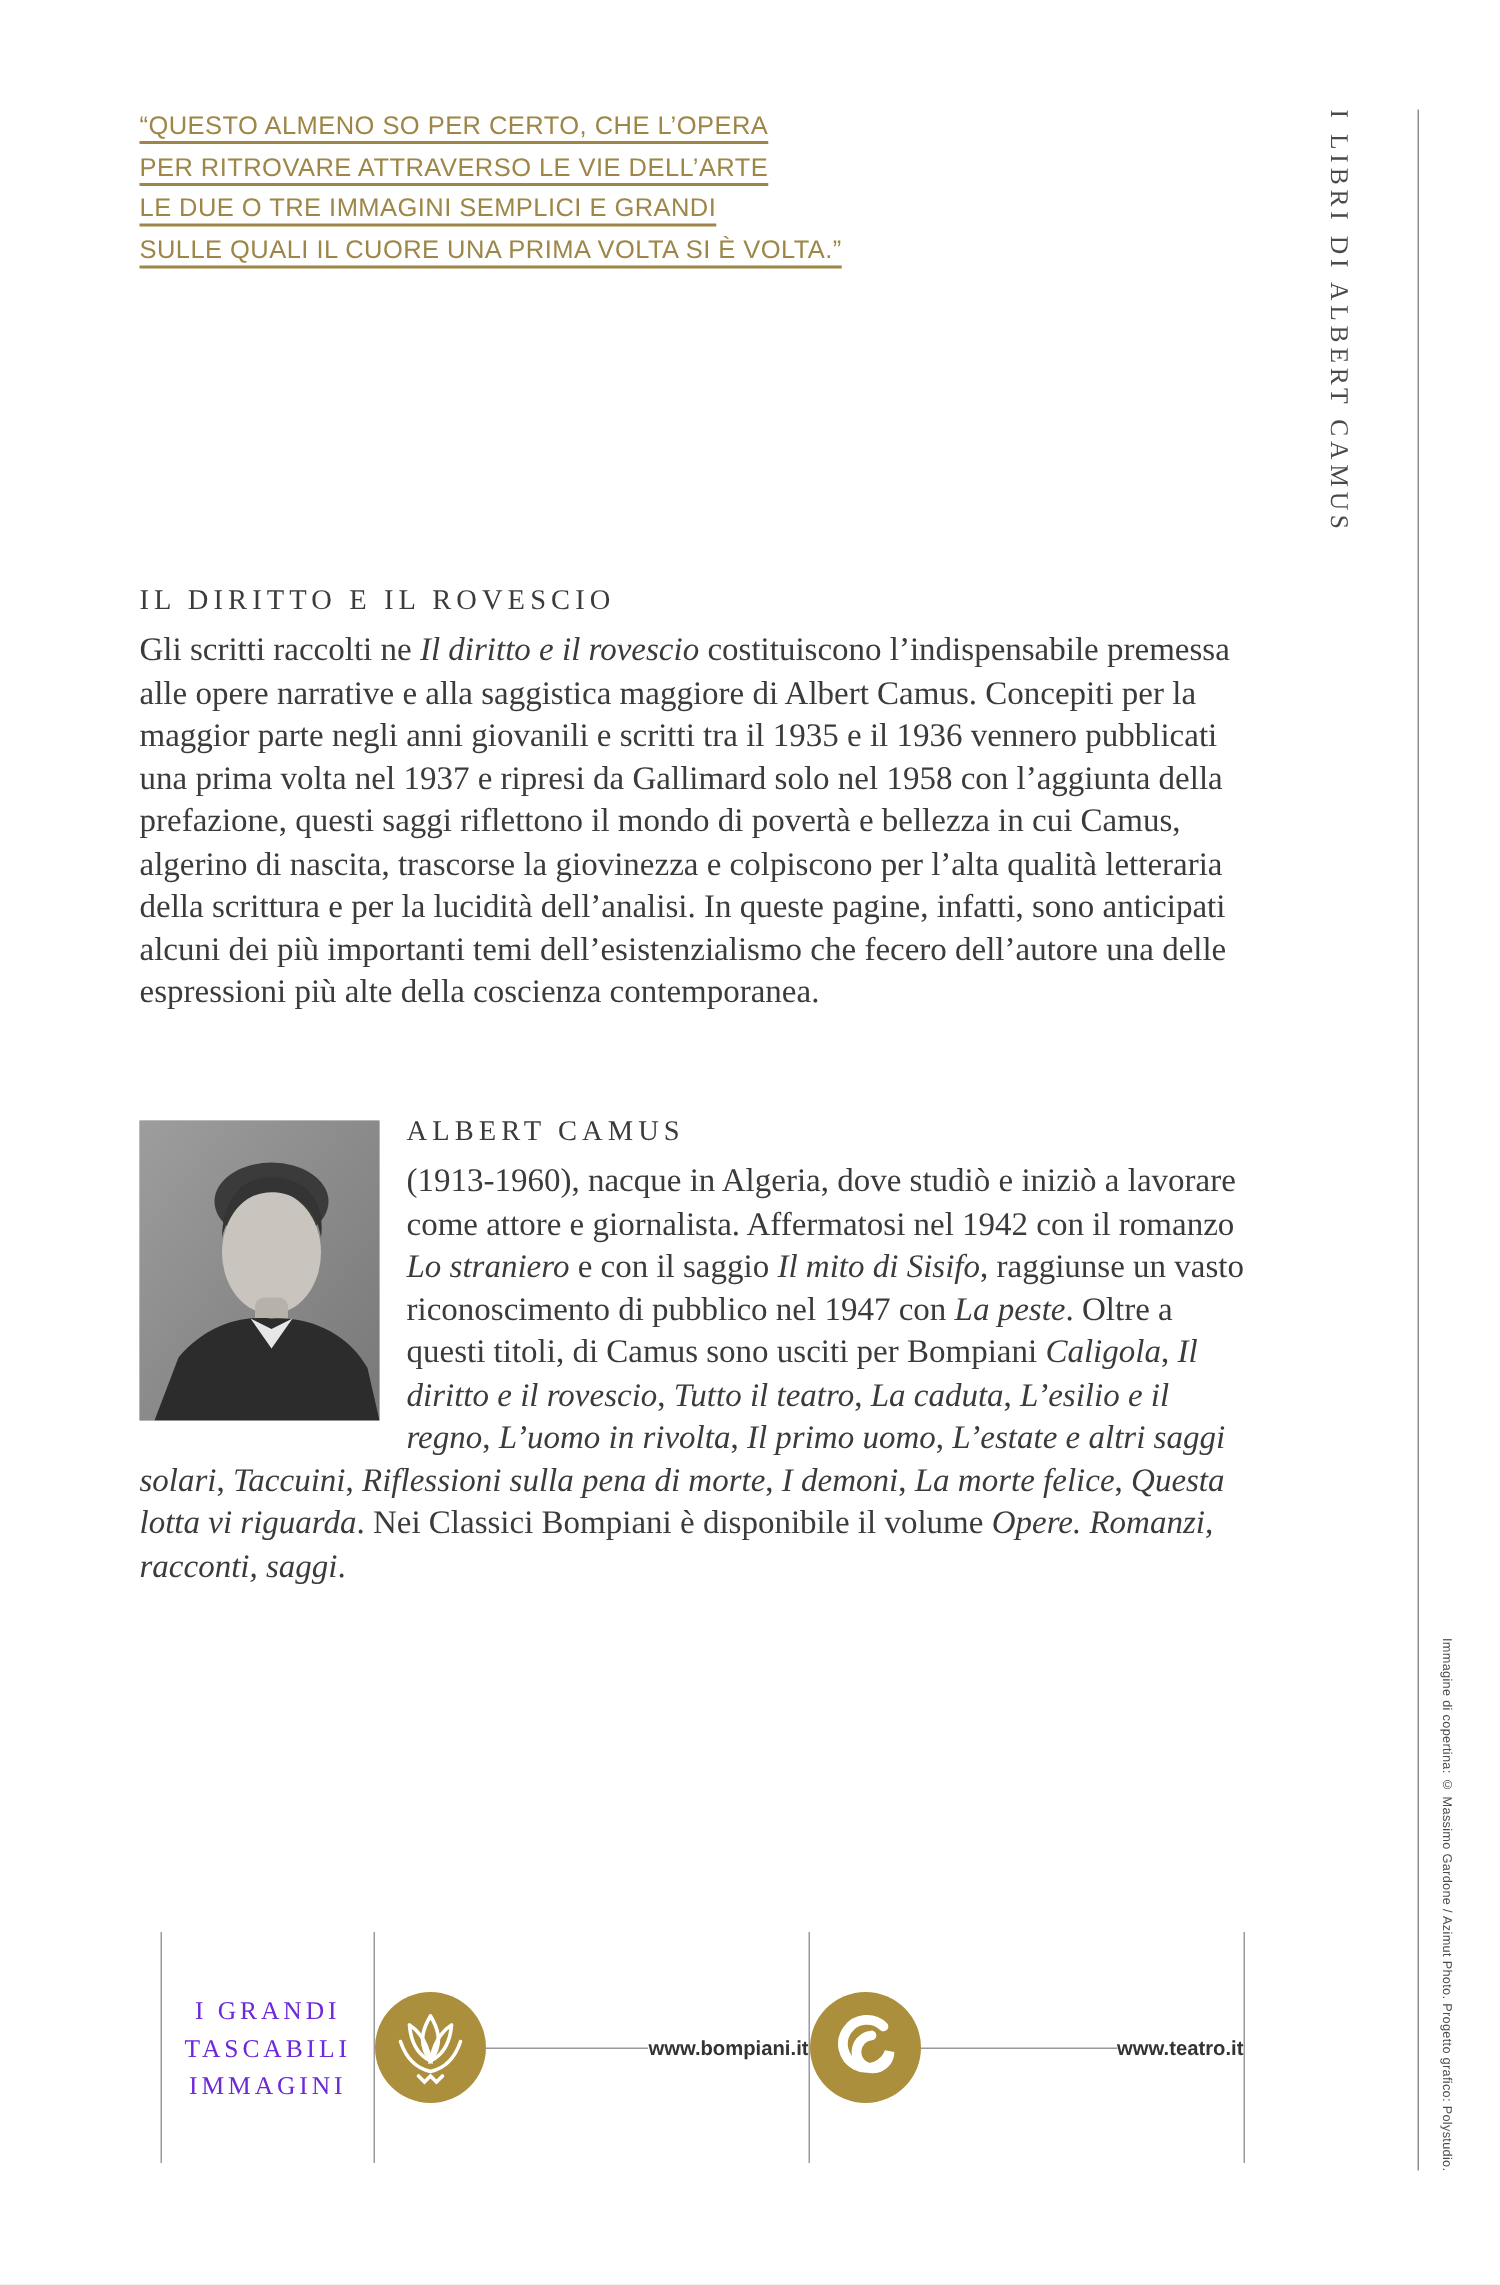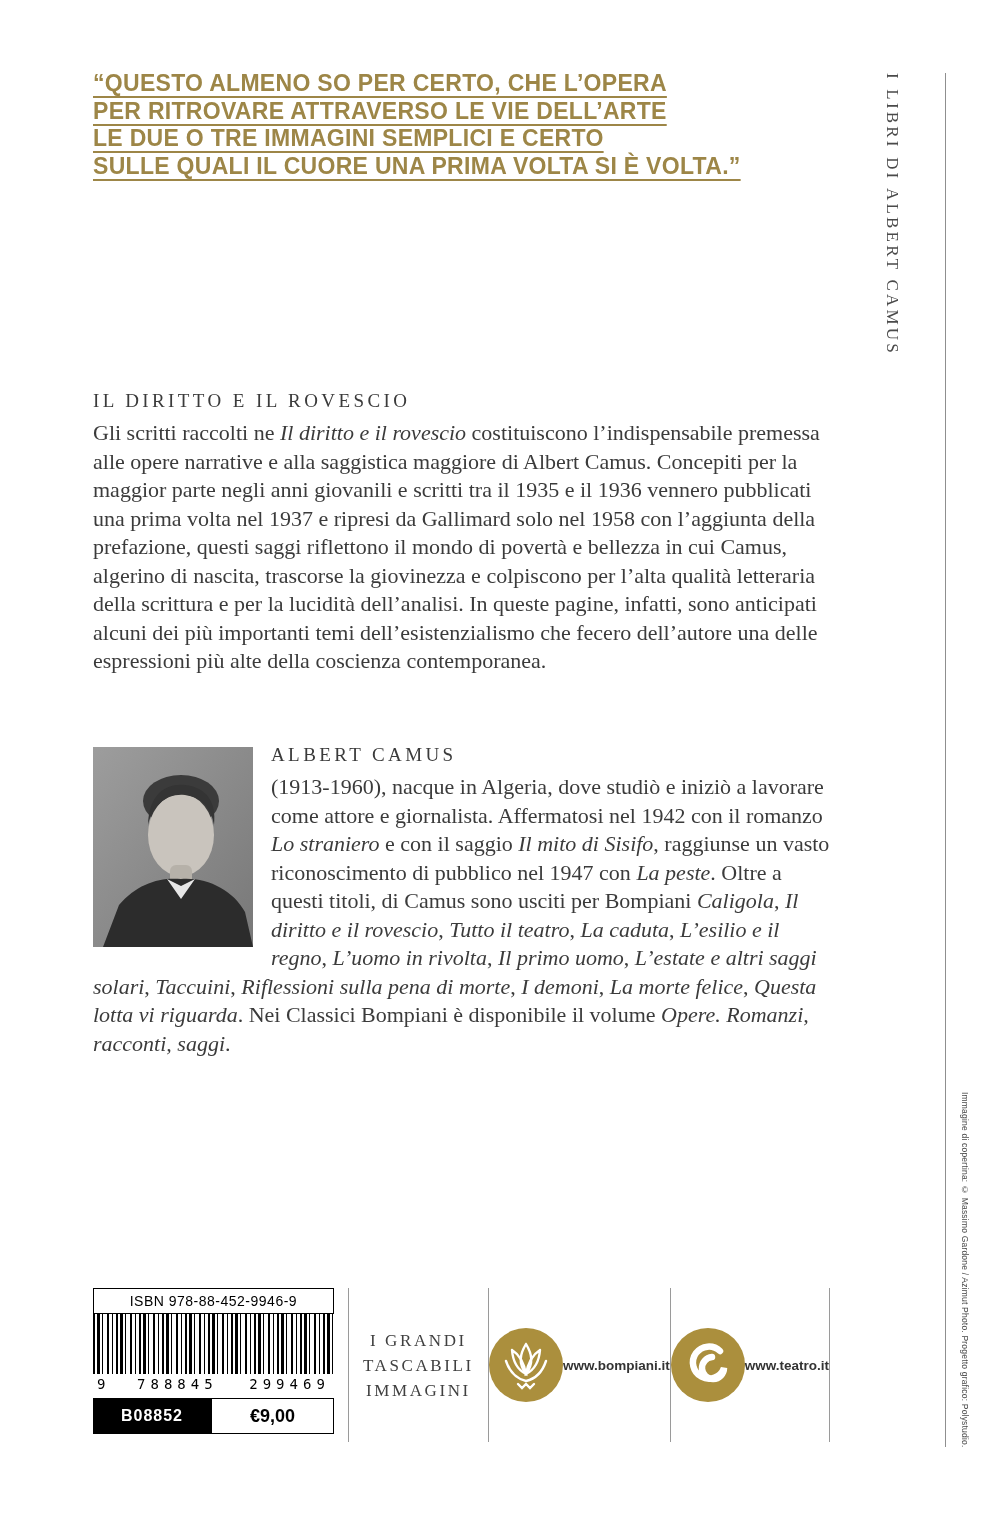--- a/index.html
+++ b/index.html
@@ -1,21 +1,21 @@
 <!DOCTYPE html>
 <html style="--gold: #9d8647; --logoGold: #ab8f3d;"><head>
 <meta charset="utf-8">
 <style>
   html,body{margin:0;padding:0;background:#e9e9e9;}
   .page{position:relative;width:1000px;height:1523px;background:#fff;margin:0 auto;
         font-family:"Liberation Serif",serif;color:#3b3b3b;overflow:hidden;}
 
   
   .quote{position:absolute;left:93px;top:70px;font-family:"Liberation Sans",sans-serif;
-         font-weight:bold;font-size:23px;line-height:27.5px;color:var(--gold,#9d8647);text-align:center;}
+         font-weight:normal;font-size:17px;line-height:27.5px;color:var(--gold,#9d8647);text-align:center;}
   .q-line{width:fit-content;text-decoration:underline;text-decoration-thickness:2px;
           text-underline-offset:5px;letter-spacing:.3px;white-space:nowrap;}
 
   
   .v-rule{position:absolute;left:945px;top:73px;width:1px;height:1374px;background:#8f8f8f;}
   .series-vert{position:absolute;left:882px;top:73px;writing-mode:vertical-rl;
                font-size:17px;letter-spacing:3.2px;color:#4a4a4a;white-space:nowrap;}
   .credit-vert{position:absolute;left:960px;top:1080px;height:368px;writing-mode:vertical-rl;
                text-align:right;font-family:"Liberation Sans",sans-serif;font-size:8.5px;
                color:#4a4a4a;letter-spacing:.2px;white-space:nowrap;}
@@ -41,39 +41,39 @@
           padding:0 4px;font-family:"DejaVu Sans Mono",monospace;font-size:14px;color:#000;}
   .digits .d{letter-spacing:5px;}
   .code-row{display:flex;height:36px;margin-top:5px;}
   .code-box{width:118px;background:#000;color:#fff;font-family:"Liberation Sans",sans-serif;
             font-weight:bold;font-size:16px;display:flex;align-items:center;justify-content:center;
             letter-spacing:1px;}
   .price-box{flex:1;border:1px solid #000;display:flex;align-items:center;justify-content:center;
              font-family:"Liberation Sans",sans-serif;font-weight:bold;font-size:18px;color:#000;}
   .tasc-col{width:141px;margin-left:14px;border-left:1px solid #9a9a9a;border-right:1px solid #9a9a9a;
             display:flex;flex-direction:column;justify-content:center;align-items:center;}
-  .tasc-line{font-size:17px;letter-spacing:2.6px;line-height:25px;color:#404040;}
+  .tasc-line{font-size:17px;letter-spacing:2.6px;line-height:25px;color:#6d28d9;}
   .logo-col{flex:1;display:flex;flex-direction:row;align-items:center;}
   .logo-area{flex:1;display:flex;align-items:center;justify-content:center;}
   .logo-circle{width:74px;height:74px;border-radius:50%;background:var(--logoGold,#ab8f3d);
                display:flex;align-items:center;justify-content:center;}
   .logo-divider{width:86%;border-top:1px solid #9a9a9a;}
   .logo-url{height:33px;display:flex;align-items:center;font-family:"Liberation Sans",sans-serif;
             font-weight:bold;font-size:13.5px;color:#333;}
   .giunti{border-left:1px solid #9a9a9a;border-right:1px solid #9a9a9a;}
 </style>
 </head>
 <body>
 
 <div class="page">
 
   <div class="quote">
       <div class="q-line">“QUESTO ALMENO SO PER CERTO, CHE L’OPERA</div>
       <div class="q-line">PER RITROVARE ATTRAVERSO LE VIE DELL’ARTE</div>
-      <div class="q-line">LE DUE O TRE IMMAGINI SEMPLICI E CERTO</div>
+      <div class="q-line">LE DUE O TRE IMMAGINI SEMPLICI E GRANDI</div>
       <div class="q-line">SULLE QUALI IL CUORE UNA PRIMA VOLTA SI È VOLTA.”</div>
     </div>
 
   <div class="v-rule"></div>
   <div class="series-vert">I LIBRI DI ALBERT CAMUS</div>
   <div class="credit-vert">Immagine di copertina: © Massimo Gardone / Azimut Photo. Progetto grafico: Polystudio.</div>
 
   <div class="synopsis">
     <h1 class="sec-title">IL DIRITTO E IL ROVESCIO</h1>
     <p class="body-text"><span>Gli scritti raccolti ne </span><span class="it">Il diritto e il rovescio</span><span> costituiscono l’indispensabile premessa alle opere narrative e alla saggistica maggiore di Albert Camus. Concepiti per la maggior parte negli anni giovanili e scritti tra il 1935 e il 1936 vennero pubblicati una prima volta nel 1937 e ripresi da Gallimard solo nel 1958 con l’aggiunta della prefazione, questi saggi riflettono il mondo di povertà e bellezza in cui Camus, algerino di nascita, trascorse la giovinezza e colpiscono per l’alta qualità letteraria della scrittura e per la lucidità dell’analisi. In queste pagine, infatti, sono anticipati alcuni dei più importanti temi dell’esistenzialismo che fecero dell’autore una delle espressioni più alte della coscienza contemporanea.</span></p>
@@ -96,33 +96,20 @@
         <path d="M10 200 L26 158 C44 137 66 130 88 132 C114 130 140 143 152 165 L160 200 Z" fill="#2c2c2c"></path>
         <path d="M74 132 L88 152 L102 132 L88 139 Z" fill="#e7e7e7"></path>
       </svg>
     </div>
     <h2 class="sec-title">ALBERT CAMUS</h2>
     <p class="body-text"><span>(1913-1960), nacque in Algeria, dove studiò e iniziò a lavorare come attore e giornalista. Affermatosi nel 1942 con il romanzo </span><span class="it">Lo straniero</span><span> e con il saggio </span><span class="it">Il mito di Sisifo</span><span>, raggiunse un vasto riconoscimento di pubblico nel 1947 con </span><span class="it">La peste</span><span>. Oltre a questi titoli, di Camus sono usciti per Bompiani </span><span class="it">Caligola</span><span>, </span><span class="it">Il diritto e il rovescio</span><span>, </span><span class="it">Tutto il teatro</span><span>, </span><span class="it">La caduta</span><span>, </span><span class="it">L’esilio e il regno</span><span>, </span><span class="it">L’uomo in rivolta</span><span>, </span><span class="it">Il primo uomo</span><span>, </span><span class="it">L’estate e altri saggi solari</span><span>, </span><span class="it">Taccuini</span><span>, </span><span class="it">Riflessioni sulla pena di morte</span><span>, </span><span class="it">I demoni</span><span>, </span><span class="it">La morte felice</span><span>, </span><span class="it">Questa lotta vi riguarda</span><span>. Nei Classici Bompiani è disponibile il volume </span><span class="it">Opere. Romanzi, racconti, saggi</span><span>.</span></p>
   </div>
 
   <div class="footer">
 
-    <div class="barcode-col">
-      <div class="isbn-box">ISBN 978-88-452-9946-9</div>
-      <div class="bars"></div>
-      <div class="digits">
-        <span>9</span>
-        <span class="d">788845</span>
-        <span class="d">299469</span>
-      </div>
-      <div class="code-row">
-        <div class="code-box">B08852</div>
-        <div class="price-box">€9,00</div>
-      </div>
-    </div>
 
     <div class="tasc-col">
         <div class="tasc-line">I GRANDI</div>
         <div class="tasc-line">TASCABILI</div>
         <div class="tasc-line">IMMAGINI</div>
       </div>
 
     <div class="logo-col bompiani">
       <div class="logo-area">
         <span class="logo-circle">

